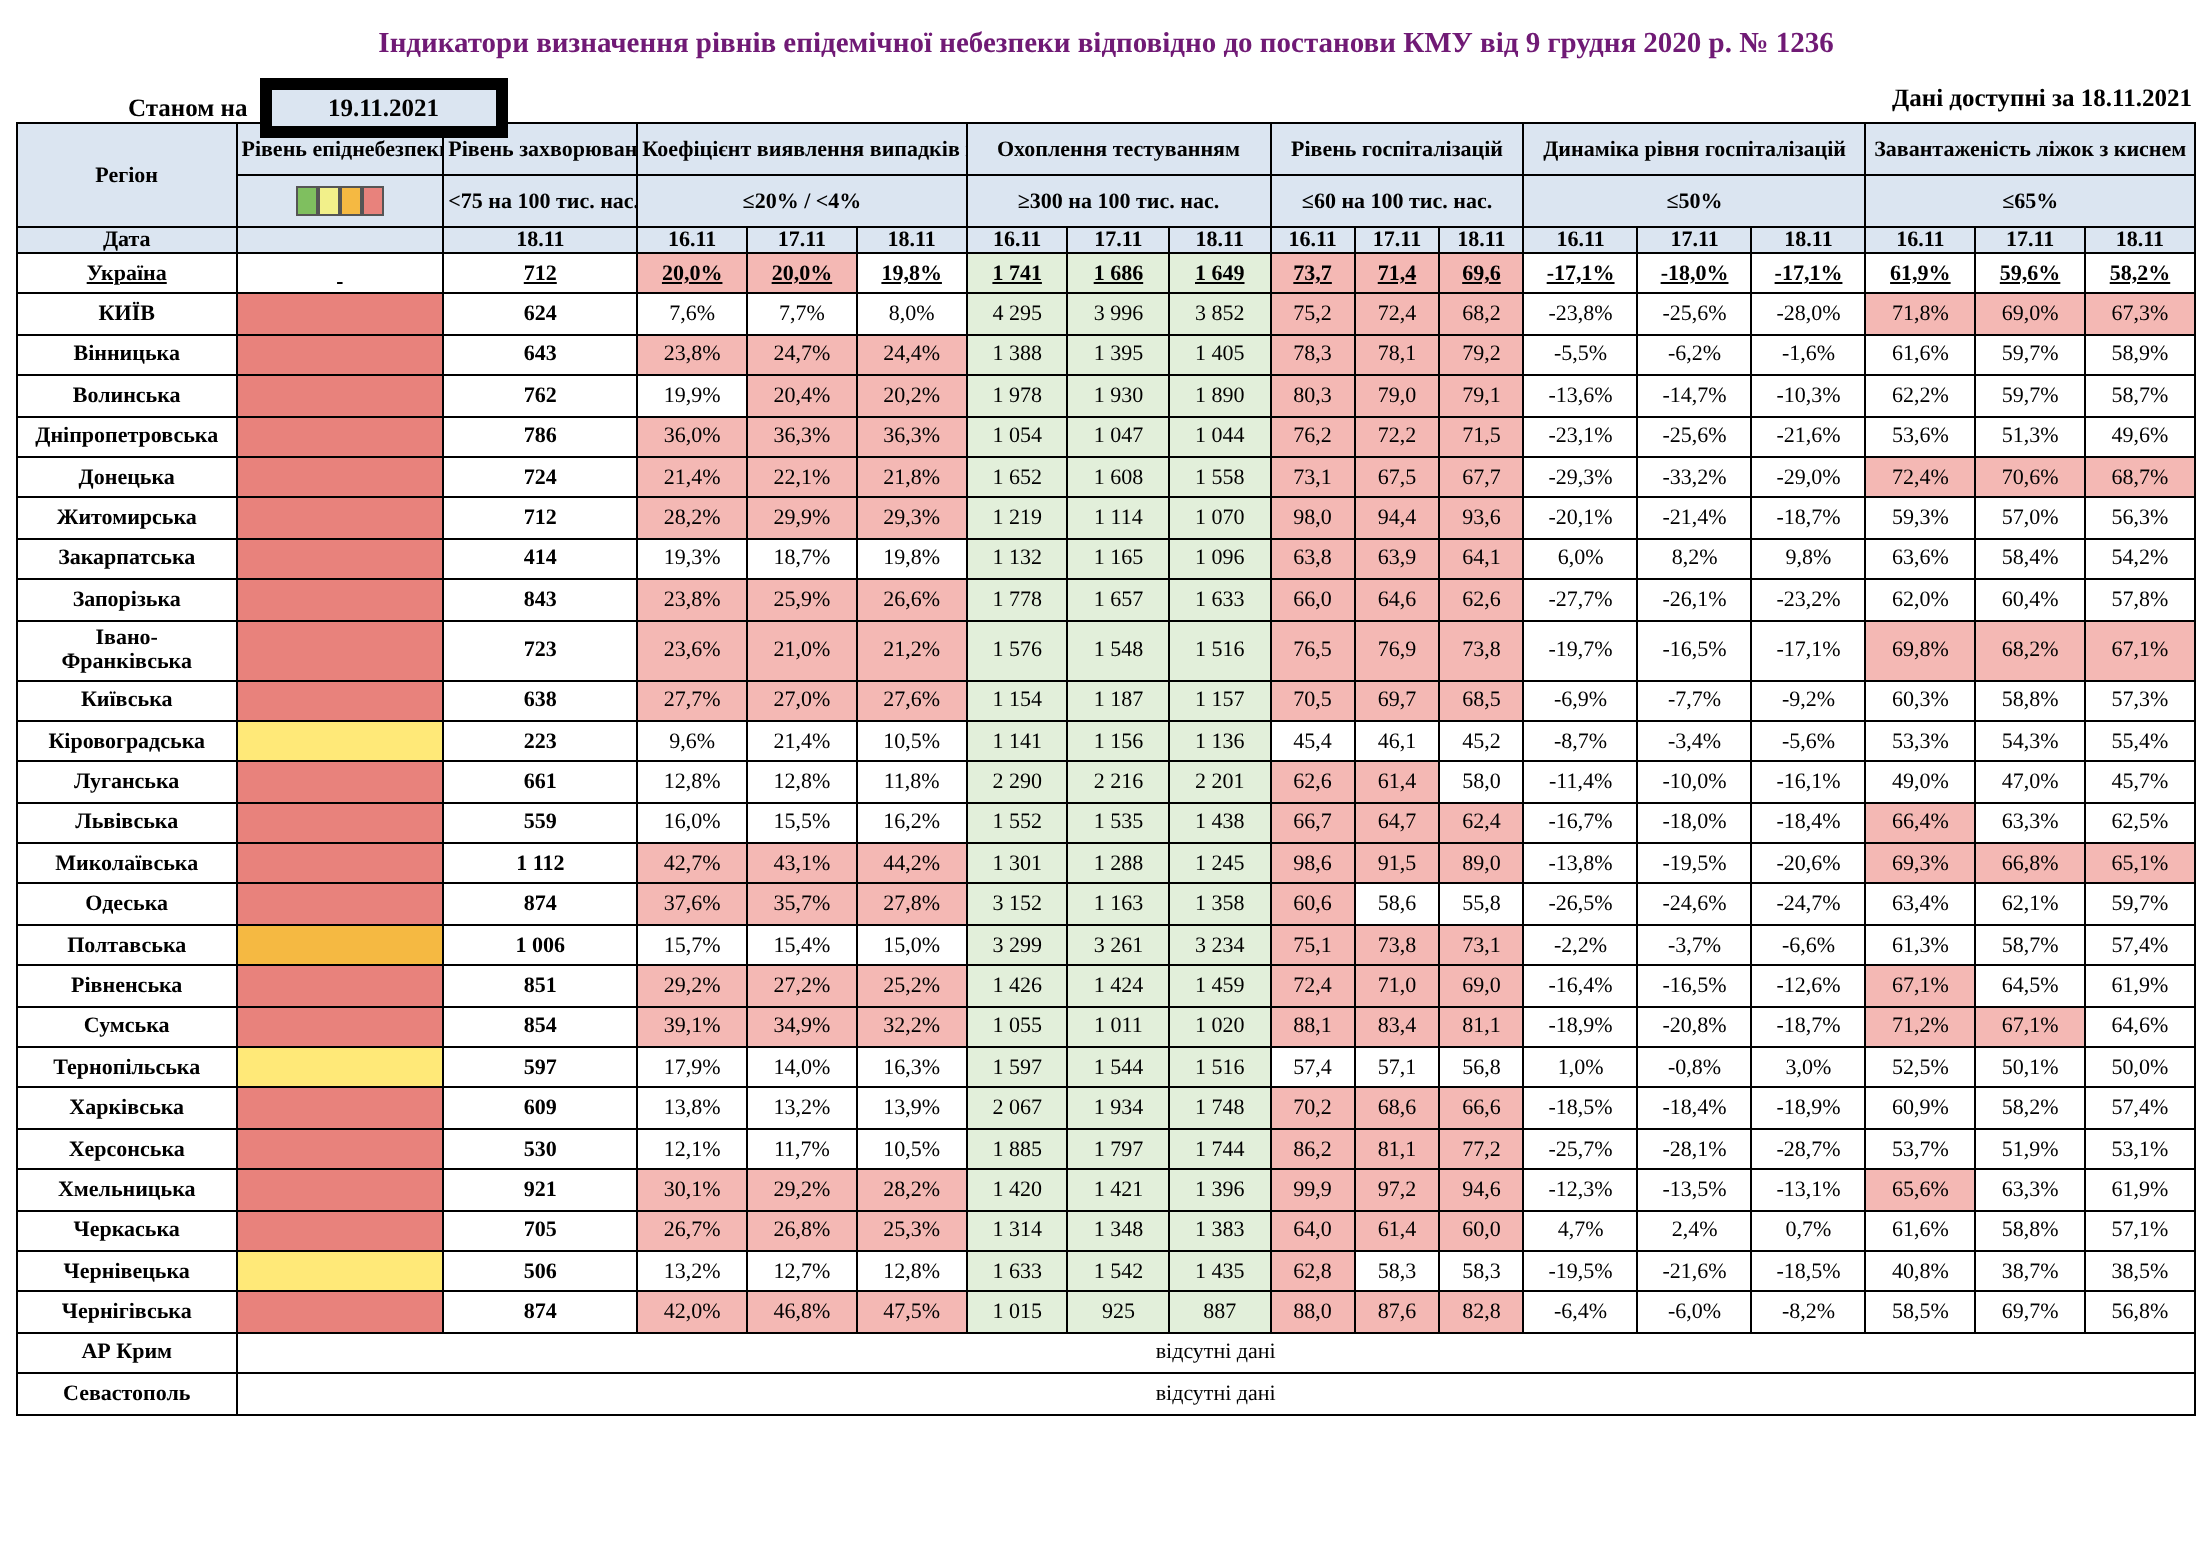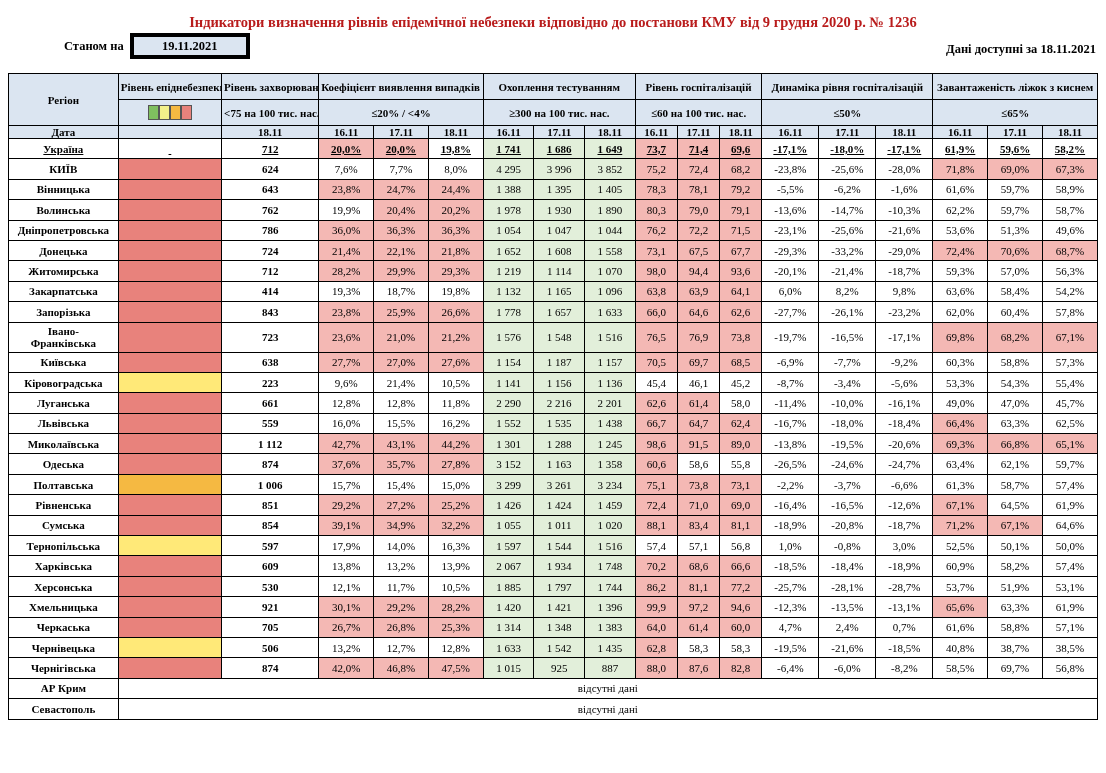--- a/index.html
+++ b/index.html
@@ -8,42 +8,42 @@
     background:#ffffff;
     font-family:"Liberation Serif", serif;
     font-size:11px;
     color:#000;
     -webkit-font-smoothing:none;
   }
   .page{position:relative;width:1106px;height:773px;box-sizing:border-box;padding:0 8px;}
 
   .title{
     text-align:center;
-    color:#b91c1c;
+    color:#701a75;
     font-weight:bold;
     font-size:14.5px;
     padding-top:14px;
     padding-bottom:8px;
     letter-spacing:0px;
   }
 
   .subrow{
-    display:flex;align-items:flex-end;
-    margin-bottom:14px;
+    display:flex;align-items:flex-start;
+    margin-bottom:2px;
     height:20px;
   }
   .sub-left{
     width:auto;display:flex;align-items:center;
   }
   .sub-label{
     font-weight:bold;font-size:12.5px;padding:0 6px 0 56px;line-height:20px;
   }
   .sub-date{
     width:112px;text-align:center;font-weight:bold;font-size:12.5px;
-    border:4px solid #000000;background:#dbe5f1;line-height:18px;
+    border:6px solid #000000;background:#dbe5f1;line-height:18px;
   }
   .sub-right{
     margin-left:auto;font-weight:bold;font-size:12.5px;line-height:20px;padding-right:2px;
   }
 
   table.grid{
     border-collapse:collapse;
     width:1090px;
     table-layout:fixed;
   }

